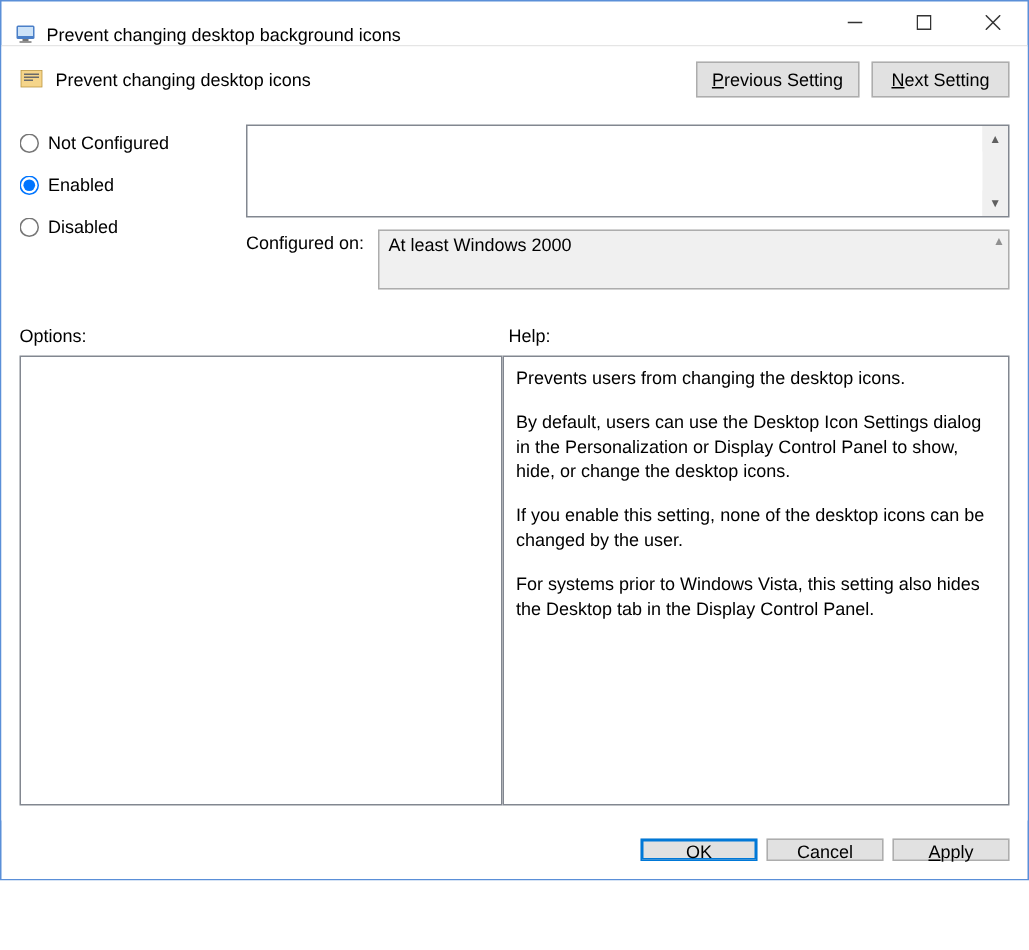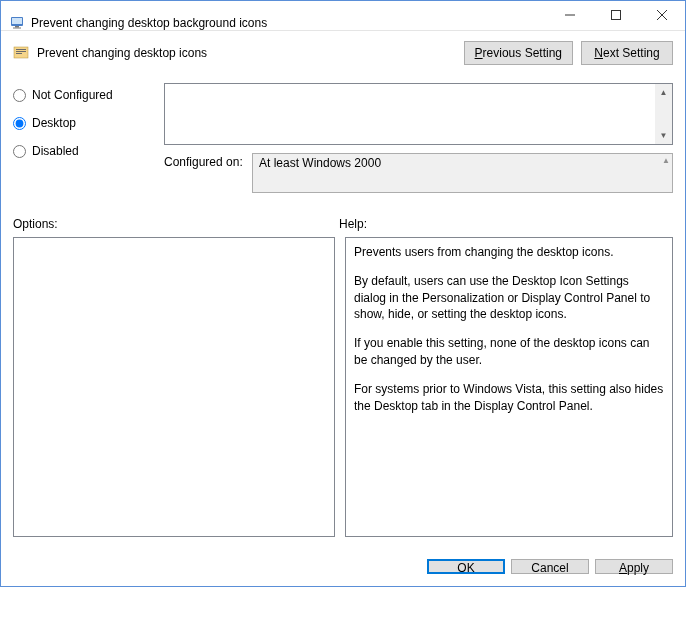--- a/index.html
+++ b/index.html
@@ -25,21 +25,21 @@
 .field-label { width: 88px; padding-top: 2px; }
 .textarea-box { flex: 1; border: 1px solid #828790; background: #fff; position: relative; height: 62px; }
 .textarea-box .scroll { position: absolute; right: 0; top: 0; bottom: 0; width: 17px; background: #f0f0f0; display: flex; flex-direction: column; justify-content: space-between; }
 .scroll-btn { width: 17px; height: 17px; background: #f0f0f0; display: flex; align-items: center; justify-content: center; color: #606060; font-size: 8px; }
 .textarea-box .val { padding: 2px 20px 2px 4px; }
 .supported-box { flex: 1; border: 1px solid #adadad; background: #f0f0f0; height: 40px; position: relative; }
 .supported-box .val { padding: 2px 20px 2px 6px; }
 .supported-box .scroll-s { position: absolute; right: 2px; top: 2px; font-size: 8px; color: #909090; }
 .section-labels { display: flex; margin-top: 16px; margin-bottom: 6px; }
 .opt-label { width: 326px; }
-.panes { display: flex; gap: 10px; }
+.panes { display: flex; }
 .pane { border: 1px solid #828790; background: #fff; height: 300px; overflow: hidden; }
 .options-pane { width: 322px; }
 .help-pane { flex: 1; padding: 6px 8px; line-height: 1.4; }
 .help-pane p { margin: 0 0 12px 0; }
 .footer { display: flex; justify-content: flex-end; padding: 12px; gap: 6px; }
 .footer-btn { width: 78px; height: 15px; background: #e1e1e1; border: 1px solid #adadad; cursor: default; }
 .footer-btn.primary { border: 1px solid #0078d7; box-shadow: inset 0 0 0 1px #0078d7; }
 </style>
 </head>
 <body>
@@ -87,21 +87,21 @@
     </div>
 
     <div class="top-grid">
       <div class="radio-col">
         <label class="radio-item">
           <input type="radio" name="state" style="">
           <span>Not Configured</span>
         </label>
         <label class="radio-item">
           <input type="radio" name="state" checked="" style="">
-          <span>Desktop</span>
+          <span>Enabled</span>
         </label>
         <label class="radio-item">
           <input type="radio" name="state" style="">
           <span>Disabled</span>
         </label>
       </div>
       <div class="fields-col">
         <div class="field-row">
           <div class="textarea-box">
             <div class="val"></div>
@@ -123,21 +123,21 @@
 
     <div class="section-labels">
       <div class="opt-label">Options:</div>
       <div>Help:</div>
     </div>
 
     <div class="panes">
       <div class="pane options-pane"></div>
       <div class="pane help-pane">
         <p>Prevents users from changing the desktop icons.</p>
-        <p>By default, users can use the Desktop Icon Settings dialog in the Personalization or Display Control Panel to show, hide, or setting the desktop icons.</p>
+        <p>By default, users can use the Desktop Icon Settings dialog in the Personalization or Display Control Panel to show, hide, or change the desktop icons.</p>
         <p>If you enable this setting, none of the desktop icons can be changed by the user.</p>
         <p>For systems prior to Windows Vista, this setting also hides the Desktop tab in the Display Control Panel.</p>
       </div>
     </div>
   </div>
 
   <div class="footer">
     <button class="footer-btn primary">OK</button>
     <button class="footer-btn">Cancel</button>
     <button class="footer-btn"><span class="u">A</span><span>pply</span></button>

